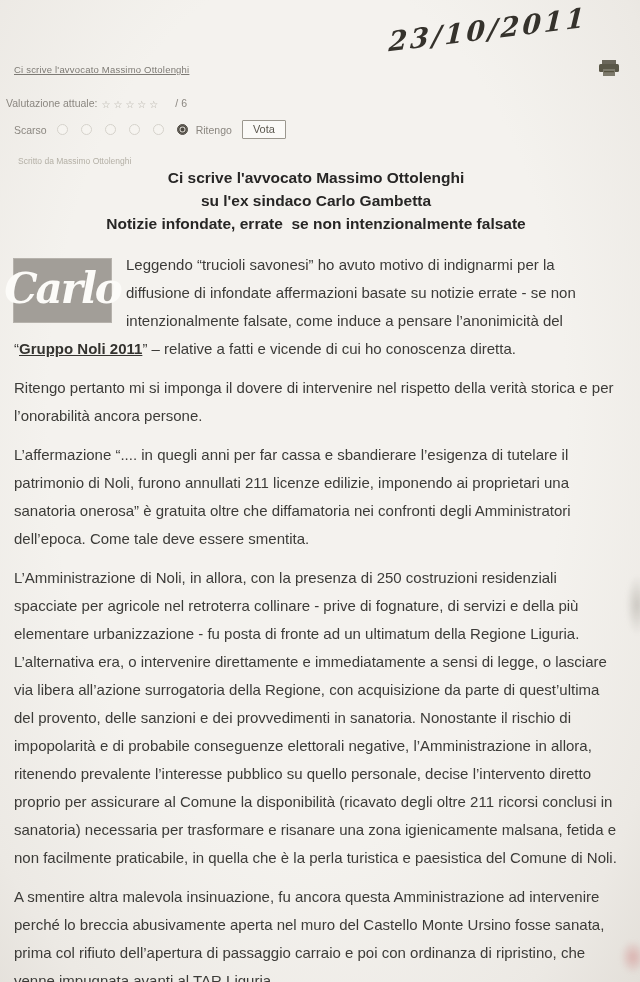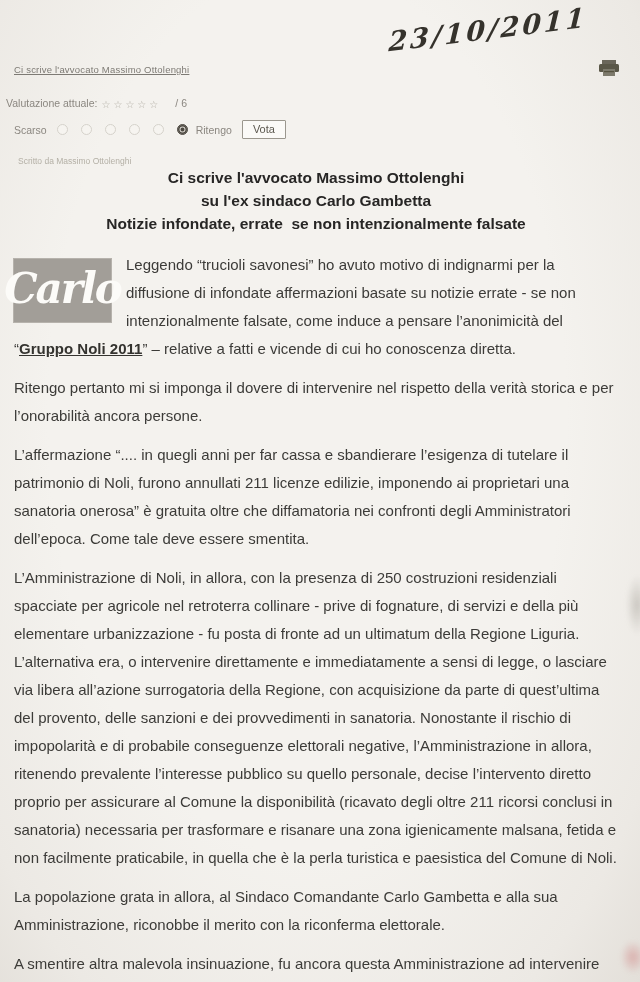--- a/index.html
+++ b/index.html
@@ -102,21 +102,20 @@
 
     <div class="article">
       <div class="logo">
         <span>Carlo</span>
       </div>
       <p><span>Leggendo “trucioli savonesi” ho avuto motivo di indignarmi per la diffusione di infondate affermazioni basate su notizie errate - se non intenzionalmente falsate,  come induce a pensare l’anonimicità del “</span><span class="em-link">Gruppo Noli 2011</span><span>” – relative a fatti e vicende di cui ho conoscenza diretta.</span></p>
 
       <p>Ritengo pertanto mi si imponga il dovere di intervenire nel rispetto della verità storica e per l’onorabilità ancora persone.</p>
       <p>L’affermazione “.... in quegli anni per far cassa e sbandierare l’esigenza di tutelare il patrimonio di Noli, furono annullati 211 licenze edilizie, imponendo ai proprietari una sanatoria onerosa” è gratuita oltre che diffamatoria nei confronti degli Amministratori dell’epoca. Come tale deve essere smentita.</p>
       <p>L’Amministrazione di Noli, in allora, con la presenza di 250 costruzioni residenziali spacciate per agricole nel retroterra collinare - prive di fognature, di servizi e della più elementare urbanizzazione - fu posta di fronte ad un ultimatum della Regione Liguria. L’alternativa era, o intervenire direttamente e immediatamente a sensi di legge, o lasciare via libera all’azione surrogatoria della Regione, con acquisizione da parte di quest’ultima del provento, delle sanzioni e dei provvedimenti in sanatoria. Nonostante il rischio di impopolarità  e di probabile conseguenze elettorali negative, l’Amministrazione in allora, ritenendo prevalente l’interesse pubblico su quello personale, decise l’intervento diretto proprio per assicurare al Comune la disponibilità (ricavato degli oltre 211 ricorsi conclusi in sanatoria) necessaria per trasformare e risanare una zona igienicamente malsana, fetida e non facilmente praticabile, in quella che è la perla turistica e paesistica del Comune di Noli.</p>
-      <p>La popolazione grata in allora, al Sindaco Comandante Carlo Gambetta e alla sua Amministrazione, riconobbe il merito con la riconferma elettorale.</p>
       <p>A smentire altra malevola insinuazione, fu ancora questa Amministrazione ad intervenire perché lo breccia abusivamente aperta nel muro del Castello Monte Ursino fosse sanata, prima col rifiuto dell’apertura di passaggio carraio e poi con ordinanza di ripristino, che venne impugnata avanti al TAR Liguria.</p>
 
     </div>
   </div>
 
   <div class="smudge-gray"></div>
   <div class="smudge-pink"></div>
 </div>
 
 </body></html>

